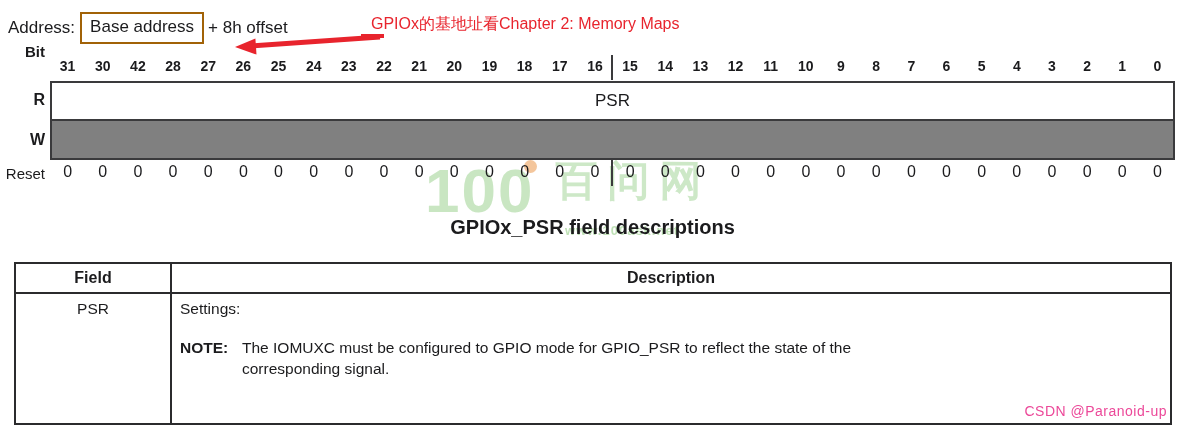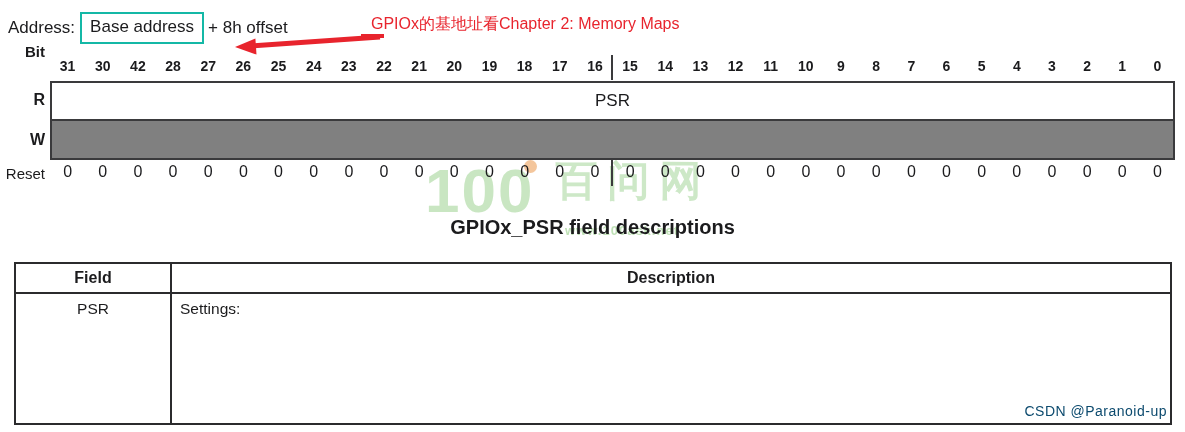--- a/index.html
+++ b/index.html
@@ -1,21 +1,21 @@
 <!DOCTYPE html>
 <html><head>
 <meta charset="utf-8">
 <style>
   * { margin:0; padding:0; box-sizing:border-box; }
   body { font-family:"Liberation Sans","DejaVu Sans",sans-serif; background:#ffffff; }
   .page { position:relative; width:1185px; height:432px; background:#ffffff; overflow:hidden; color:#1b1b1d; }
 
   
   .address-line { position:absolute; left:8px; top:12px; height:32px; display:flex; align-items:center; font-size:17px; font-weight:500; z-index:2; }
-  .base-addr-box { display:inline-flex; align-items:center; border:2px solid #14b8a6; padding:3px 8px 5px 8px; margin-left:5px; }
+  .base-addr-box { display:inline-flex; align-items:center; border:2px solid #a16207; padding:3px 8px 5px 8px; margin-left:5px; }
   .addr-suffix { margin-left:4px; }
   .cn-annotation { position:absolute; left:371px; top:14px; font-size:16px; color:#e8242d; white-space:nowrap; z-index:2; }
   .arrow-svg { position:absolute; left:233px; top:31px; z-index:2; }
 
   
   .reg { position:absolute; left:0; top:0; width:1185px; z-index:1; }
   .row-label { position:absolute; text-align:right; width:45px; left:0; }
   .lbl-bit   { top:43px;  font-size:15px; font-weight:700; }
   .lbl-r     { top:91px;  font-size:16px; font-weight:700; }
   .lbl-w     { top:131px; font-size:16px; font-weight:700; }
@@ -49,21 +49,21 @@
   .ft-col1 { width:156px; border-right:2px solid #2b2b2d; display:flex; justify-content:center; }
   .ft-col2 { flex:1; display:flex; justify-content:center; }
   .ft-header .ft-col1, .ft-header .ft-col2 { align-items:center; }
   .ft-body { display:flex; height:129px; font-size:15.5px; }
   .ft-body .ft-col1 { align-items:flex-start; padding-top:6px; }
   .ft-body .ft-col2 { display:block; padding:5px 8px 0 8px; line-height:1.32; }
   .desc-note { display:flex; margin-top:19px; }
   .note-label { font-weight:700; width:62px; flex:0 0 62px; }
   .note-lines div { min-height:21px; }
 
-  .csdn-wm { position:absolute; right:18px; top:403px; font-size:14px; color:#0c4a6e; z-index:2; letter-spacing:0.5px; }
+  .csdn-wm { position:absolute; right:18px; top:403px; font-size:14px; color:#ec4899; z-index:2; letter-spacing:0.5px; }
 </style>
 </head>
 <body>
 
 <div class="page">
 
   <div class="wm-center">
     <span class="wm-num">100</span>
       <span class="wm-dot"></span>
     <span class="wm-cjk">百问网</span>
@@ -175,19 +175,26 @@
 
   <div class="ftable">
     <div class="ft-header">
       <div class="ft-col1">Field</div>
       <div class="ft-col2">Description</div>
     </div>
     <div class="ft-body">
       <div class="ft-col1">PSR</div>
       <div class="ft-col2">
         <div>Settings:</div>
+        <div class="desc-note">
+          <span class="note-label">NOTE:</span>
+          <span class="note-lines">
+              <div>The IOMUXC must be configured to GPIO mode for GPIO_PSR to reflect the state of the</div>
+              <div>corresponding signal.</div>
+            </span>
+        </div>
       </div>
     </div>
   </div>
 
   <div class="csdn-wm">CSDN @Paranoid-up</div>
 
 </div>
 
 </body></html>

